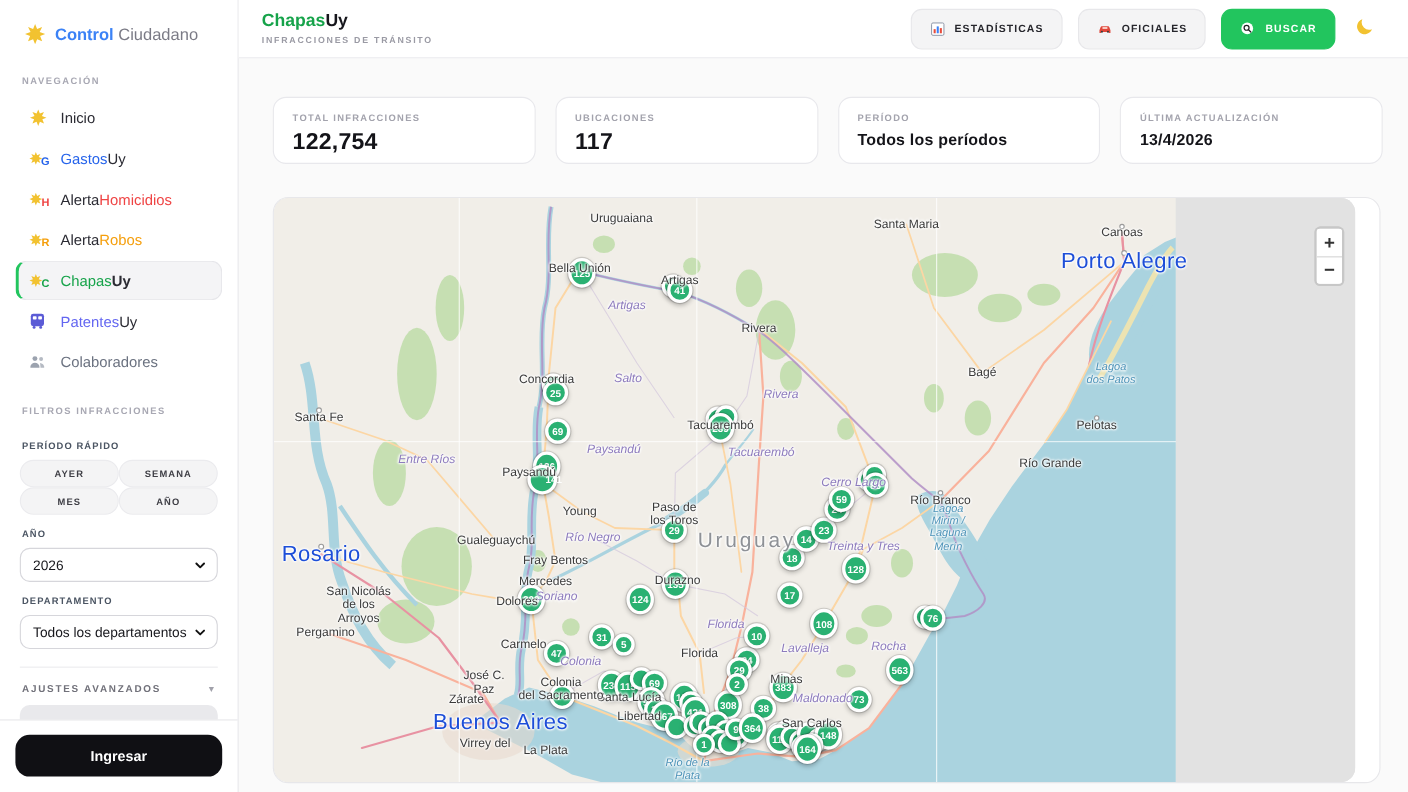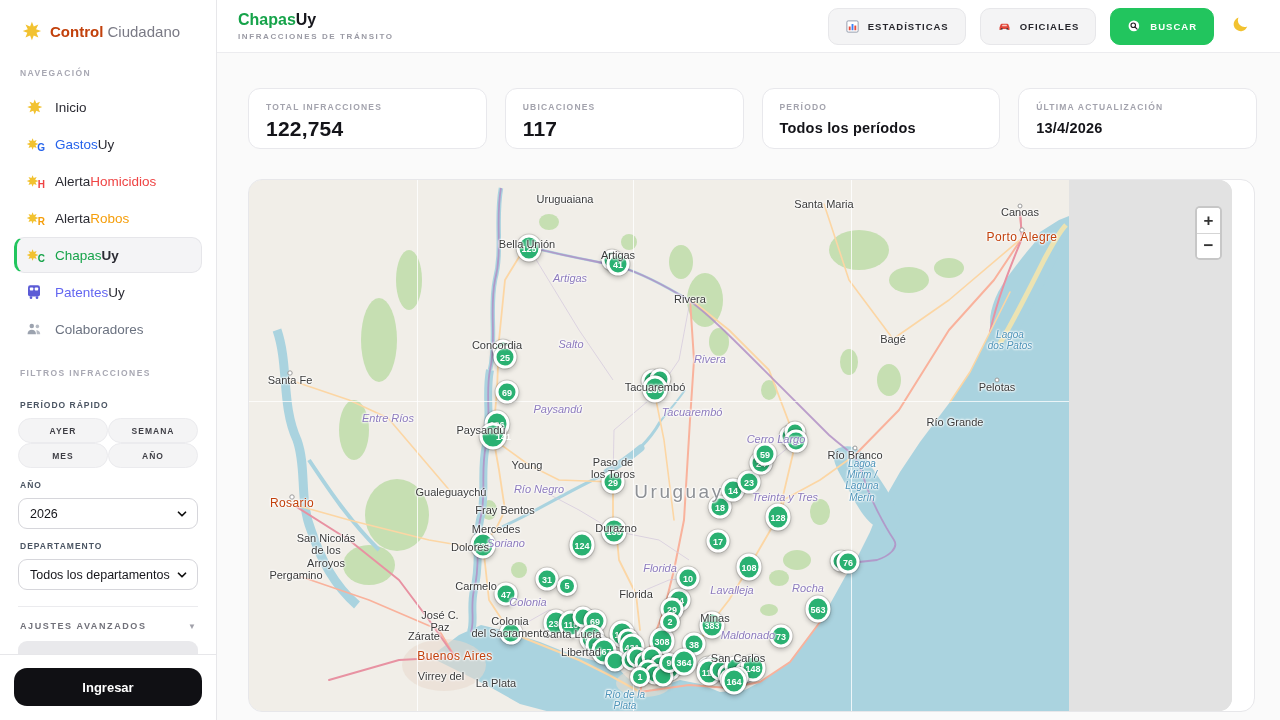--- a/index.html
+++ b/index.html
@@ -7,21 +7,21 @@
     font-family:"Liberation Sans", sans-serif; }
   body { display:flex; }
 
   
   .sidebar { width:217px; height:720px; background:#fff; border-right:1px solid #e7e7ea;
     display:flex; flex-direction:column; flex-shrink:0; }
   .side-scroll { flex:1; padding:18px 14px 0 14px; overflow:hidden; }
   .logo-row { display:flex; align-items:center; gap:8px; padding:2px 6px 20px 6px; }
   .logo-row svg { width:22px; height:22px; }
   .logo-text { font-size:15px; color:#7a7a85; }
-  .logo-text b { color:#c2410c; font-weight:800; }
+  .logo-text b { color:#3b82f6; font-weight:800; }
   .section-h { font-size:8.5px; font-weight:bold; letter-spacing:1.4px; color:#a8a8b3;
     padding:6px 6px 10px 6px; text-transform:uppercase; }
   .nav-item { display:flex; align-items:center; gap:10px; padding:8px 10px; margin:1px 0;
     border-radius:10px; font-size:13.5px; color:#2b2b33; cursor:pointer; border:1px solid transparent; }
   .nav-item.active { background:#f4f4f6; border:1px solid #e6e6ea; border-left:3px solid #22c55e; padding-left:8px; }
   .app-ic { position:relative; width:20px; height:18px; flex-shrink:0; }
   .app-ic svg.sun { width:14px; height:14px; position:absolute; left:0; top:2px; }
   .app-ic .ltr { position:absolute; right:0; bottom:0; font-size:10px; font-weight:900; }
   .app-ic svg.full { width:18px; height:18px; position:absolute; left:0; top:0; }
   .c-dark{color:#2b2b33} .c-gray{color:#6b7280} .c-blue{color:#2563eb} .c-red{color:#ef4444}
@@ -90,21 +90,21 @@
     color:#fff; display:flex; align-items:center; justify-content:center; font-weight:bold; cursor:pointer; }
   .s0 { width:21px; height:21px; }
   .s1 { width:20px; height:20px; font-size:9px; }
   .s2 { width:23px; height:23px; font-size:9px; }
   .s3 { width:25px; height:27px; font-size:9px; }
 
   .mlbl { position:absolute; transform:translate(-50%,-50%); white-space:pre; text-align:center;
     line-height:1.12; pointer-events:none; z-index:5;
     text-shadow:-1px 0 2px #fff, 1px 0 2px #fff, 0 -1px 2px #fff, 0 1px 2px #fff; }
   .l-town { font-size:11px; color:#3a3a3a; }
-  .l-bigcity { font-size:12px; color:#c2410c; letter-spacing:.4px; }
+  .l-bigcity { font-size:20px; color:#1d4ed8; letter-spacing:.4px; }
   .l-dept { font-size:11px; font-style:italic; color:#8d7bbd; }
   .l-country { font-size:19px; color:#8e9196; letter-spacing:2.5px; }
   .l-water { font-size:10px; font-style:italic; color:#4d93b8; }
 </style>
 </head>
 <body>
 
 <aside class="sidebar">
   <div class="side-scroll">
     <div class="logo-row">

